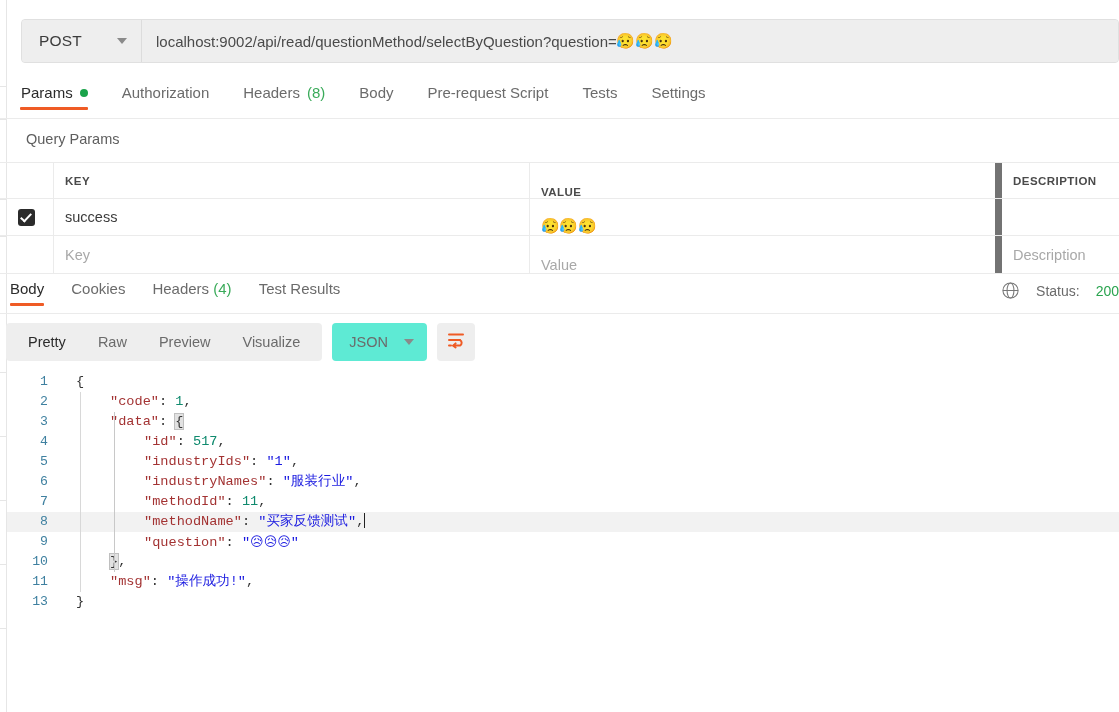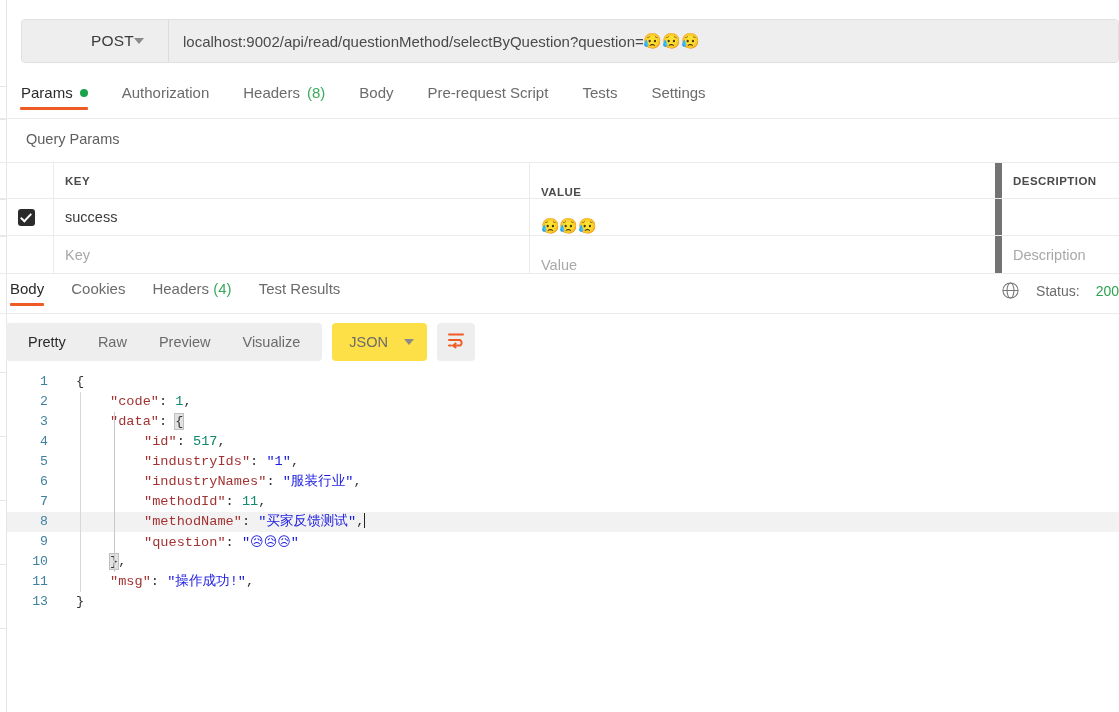--- a/index.html
+++ b/index.html
@@ -41,25 +41,25 @@
     left: 21px; top: 19px;
     width: 1098px; height: 44px;
     display: flex;
     background: #eeeeee;
     border: 1px solid #e0e0e0;
     border-radius: 4px;
     box-sizing: border-box;
     overflow: hidden;
   }
   .method-select {
-    width: 147px;
-    display: flex;
-    align-items: center;
-    justify-content: flex-end;
-    padding: 0 24px 0 17px;
+    width: 120px;
+    display: flex;
+    align-items: center;
+    justify-content: space-between;
+    padding: 0 14px 0 17px;
     box-sizing: border-box;
     border-right: 1px solid #dcdcdc;
     cursor: pointer;
     background: #eeeeee;
   }
   .method-label {
     font-size: 15.5px;
     color: #3b3b3b;
     letter-spacing: .2px;
   }
@@ -284,21 +284,21 @@
     color: #6b6b6b;
     padding: 0 16px;
     cursor: pointer;
     white-space: nowrap;
   }
   .seg-item.active { color: #2b2b2b; }
   .fmt-select {
     display: flex;
     align-items: center;
     gap: 16px;
-    background: #fde047;
+    background: #5eead4;
     border-radius: 4px;
     height: 38px;
     padding: 0 13px 0 17px;
     cursor: pointer;
   }
   .fmt-label { font-size: 14.5px; color: #6b6b6b; }
   .caret-down-sm {
     width: 0; height: 0;
     border-left: 5px solid transparent;
     border-right: 5px solid transparent;

